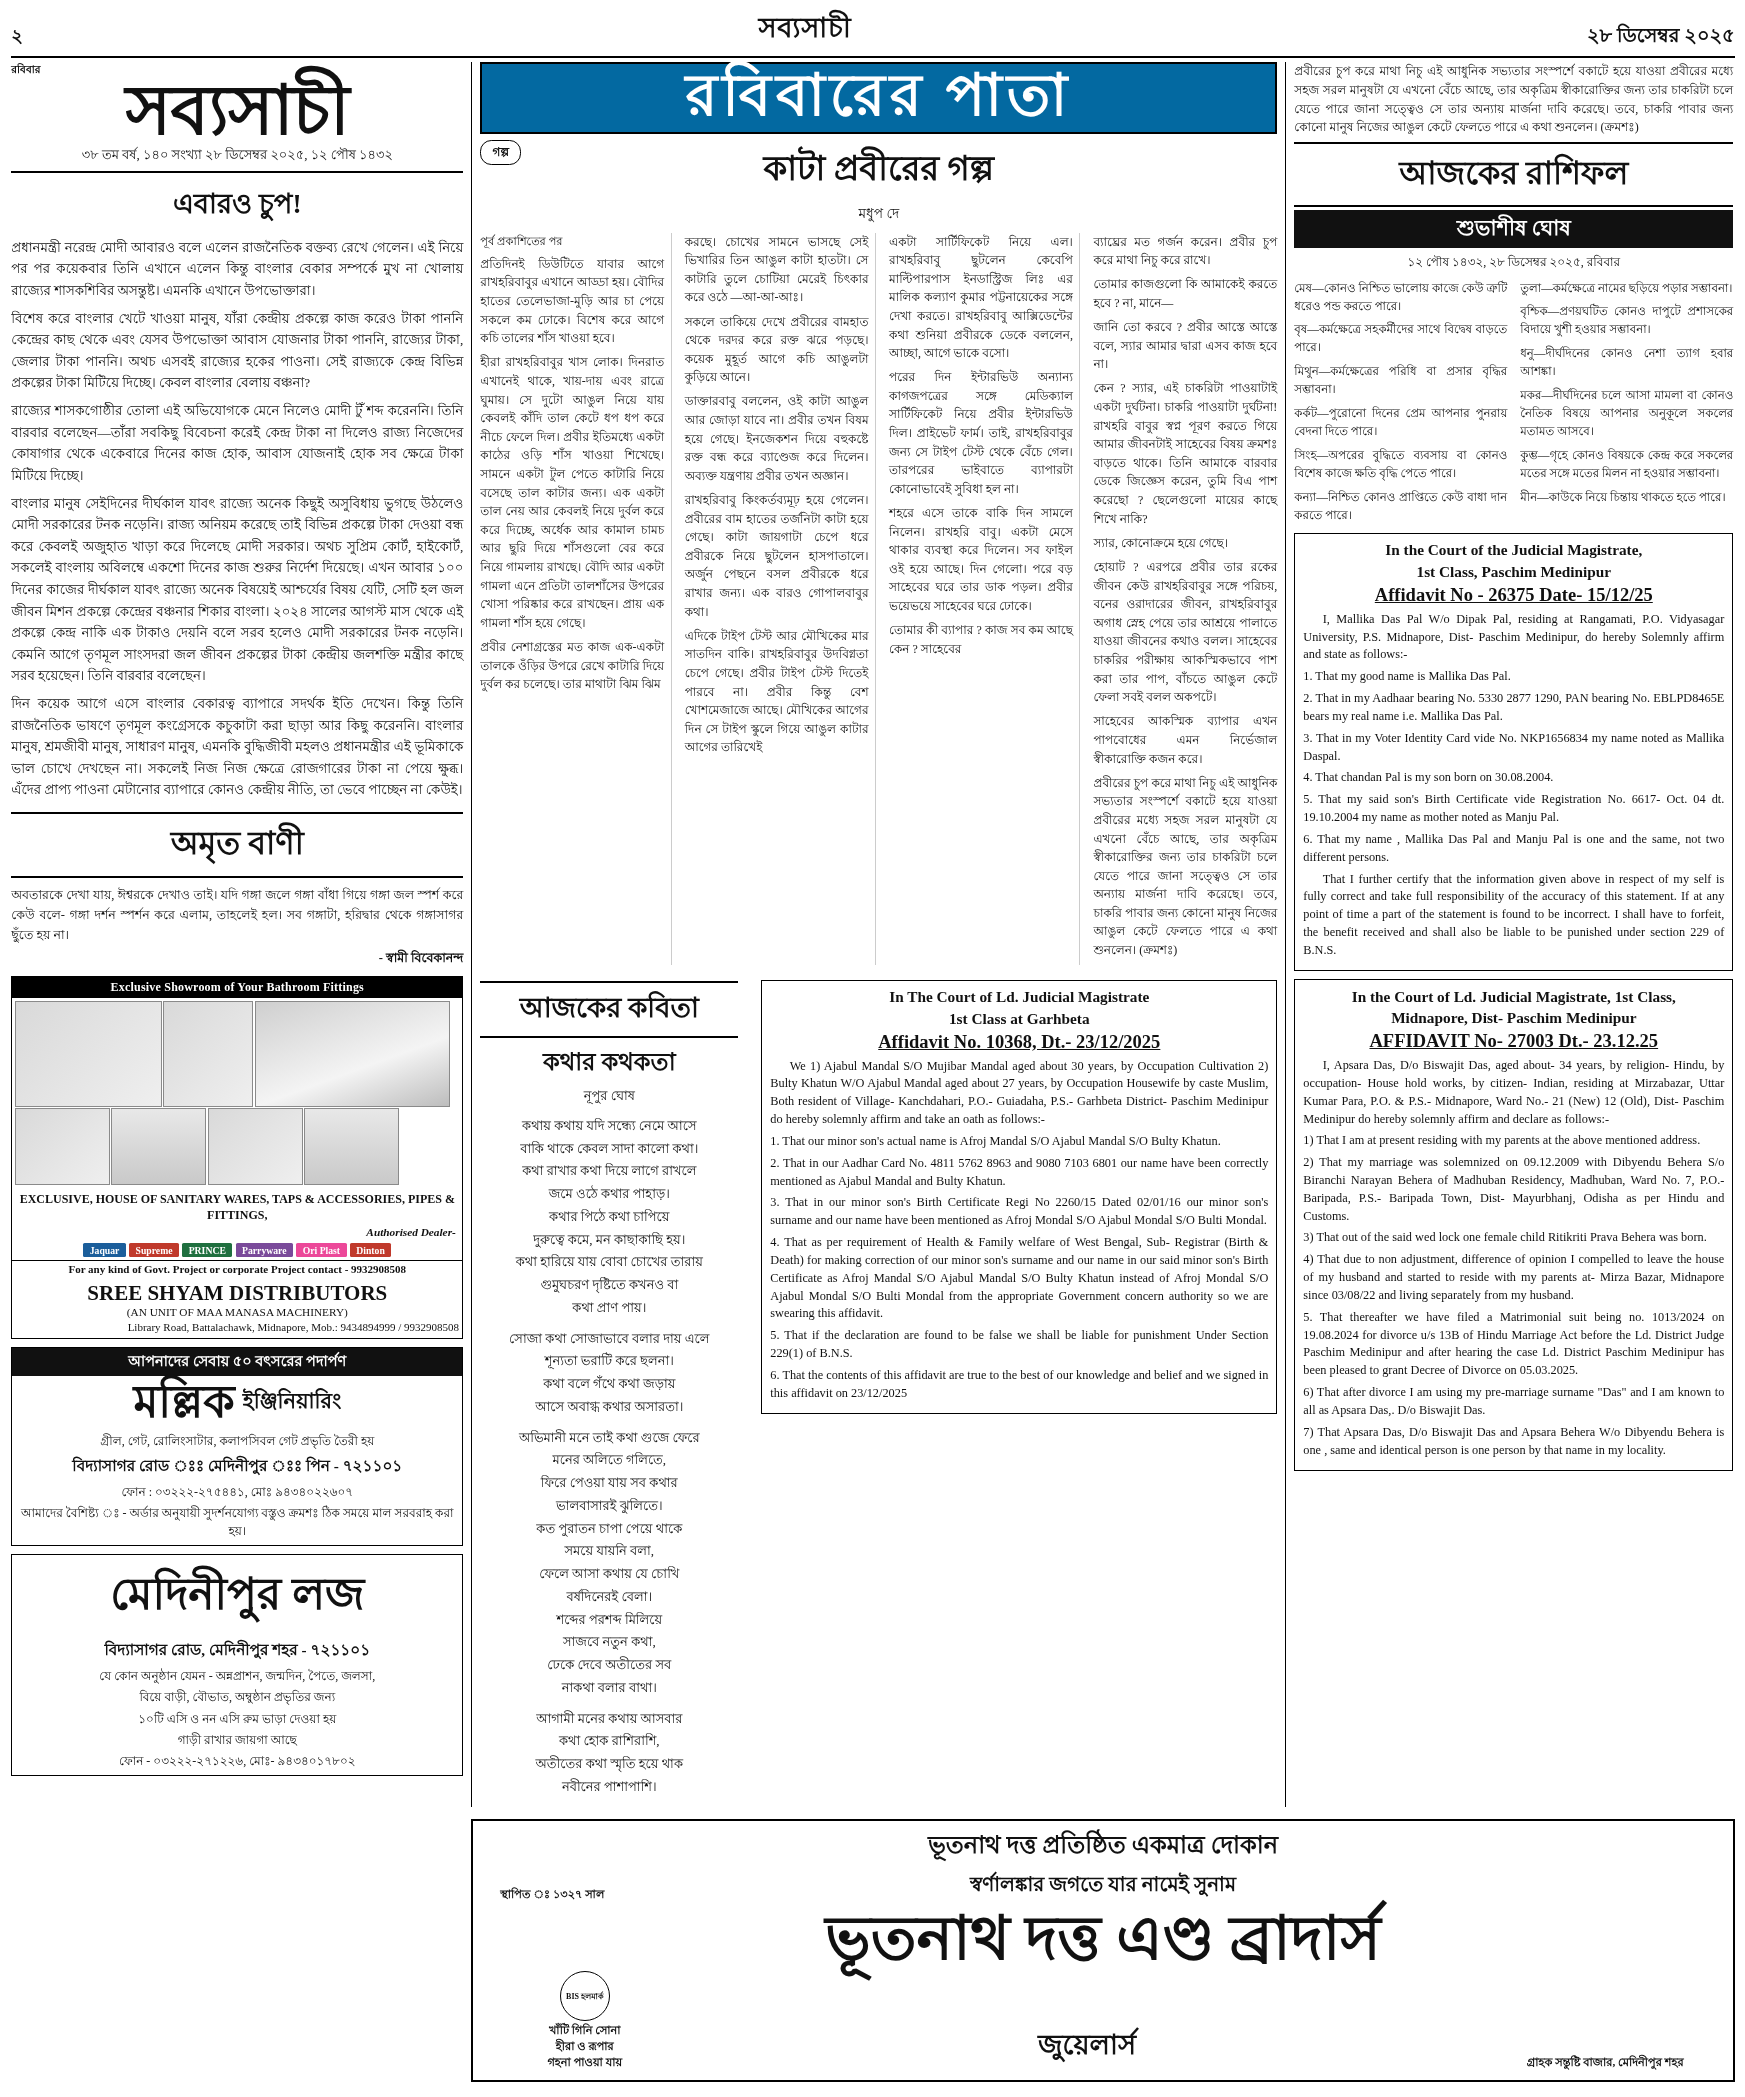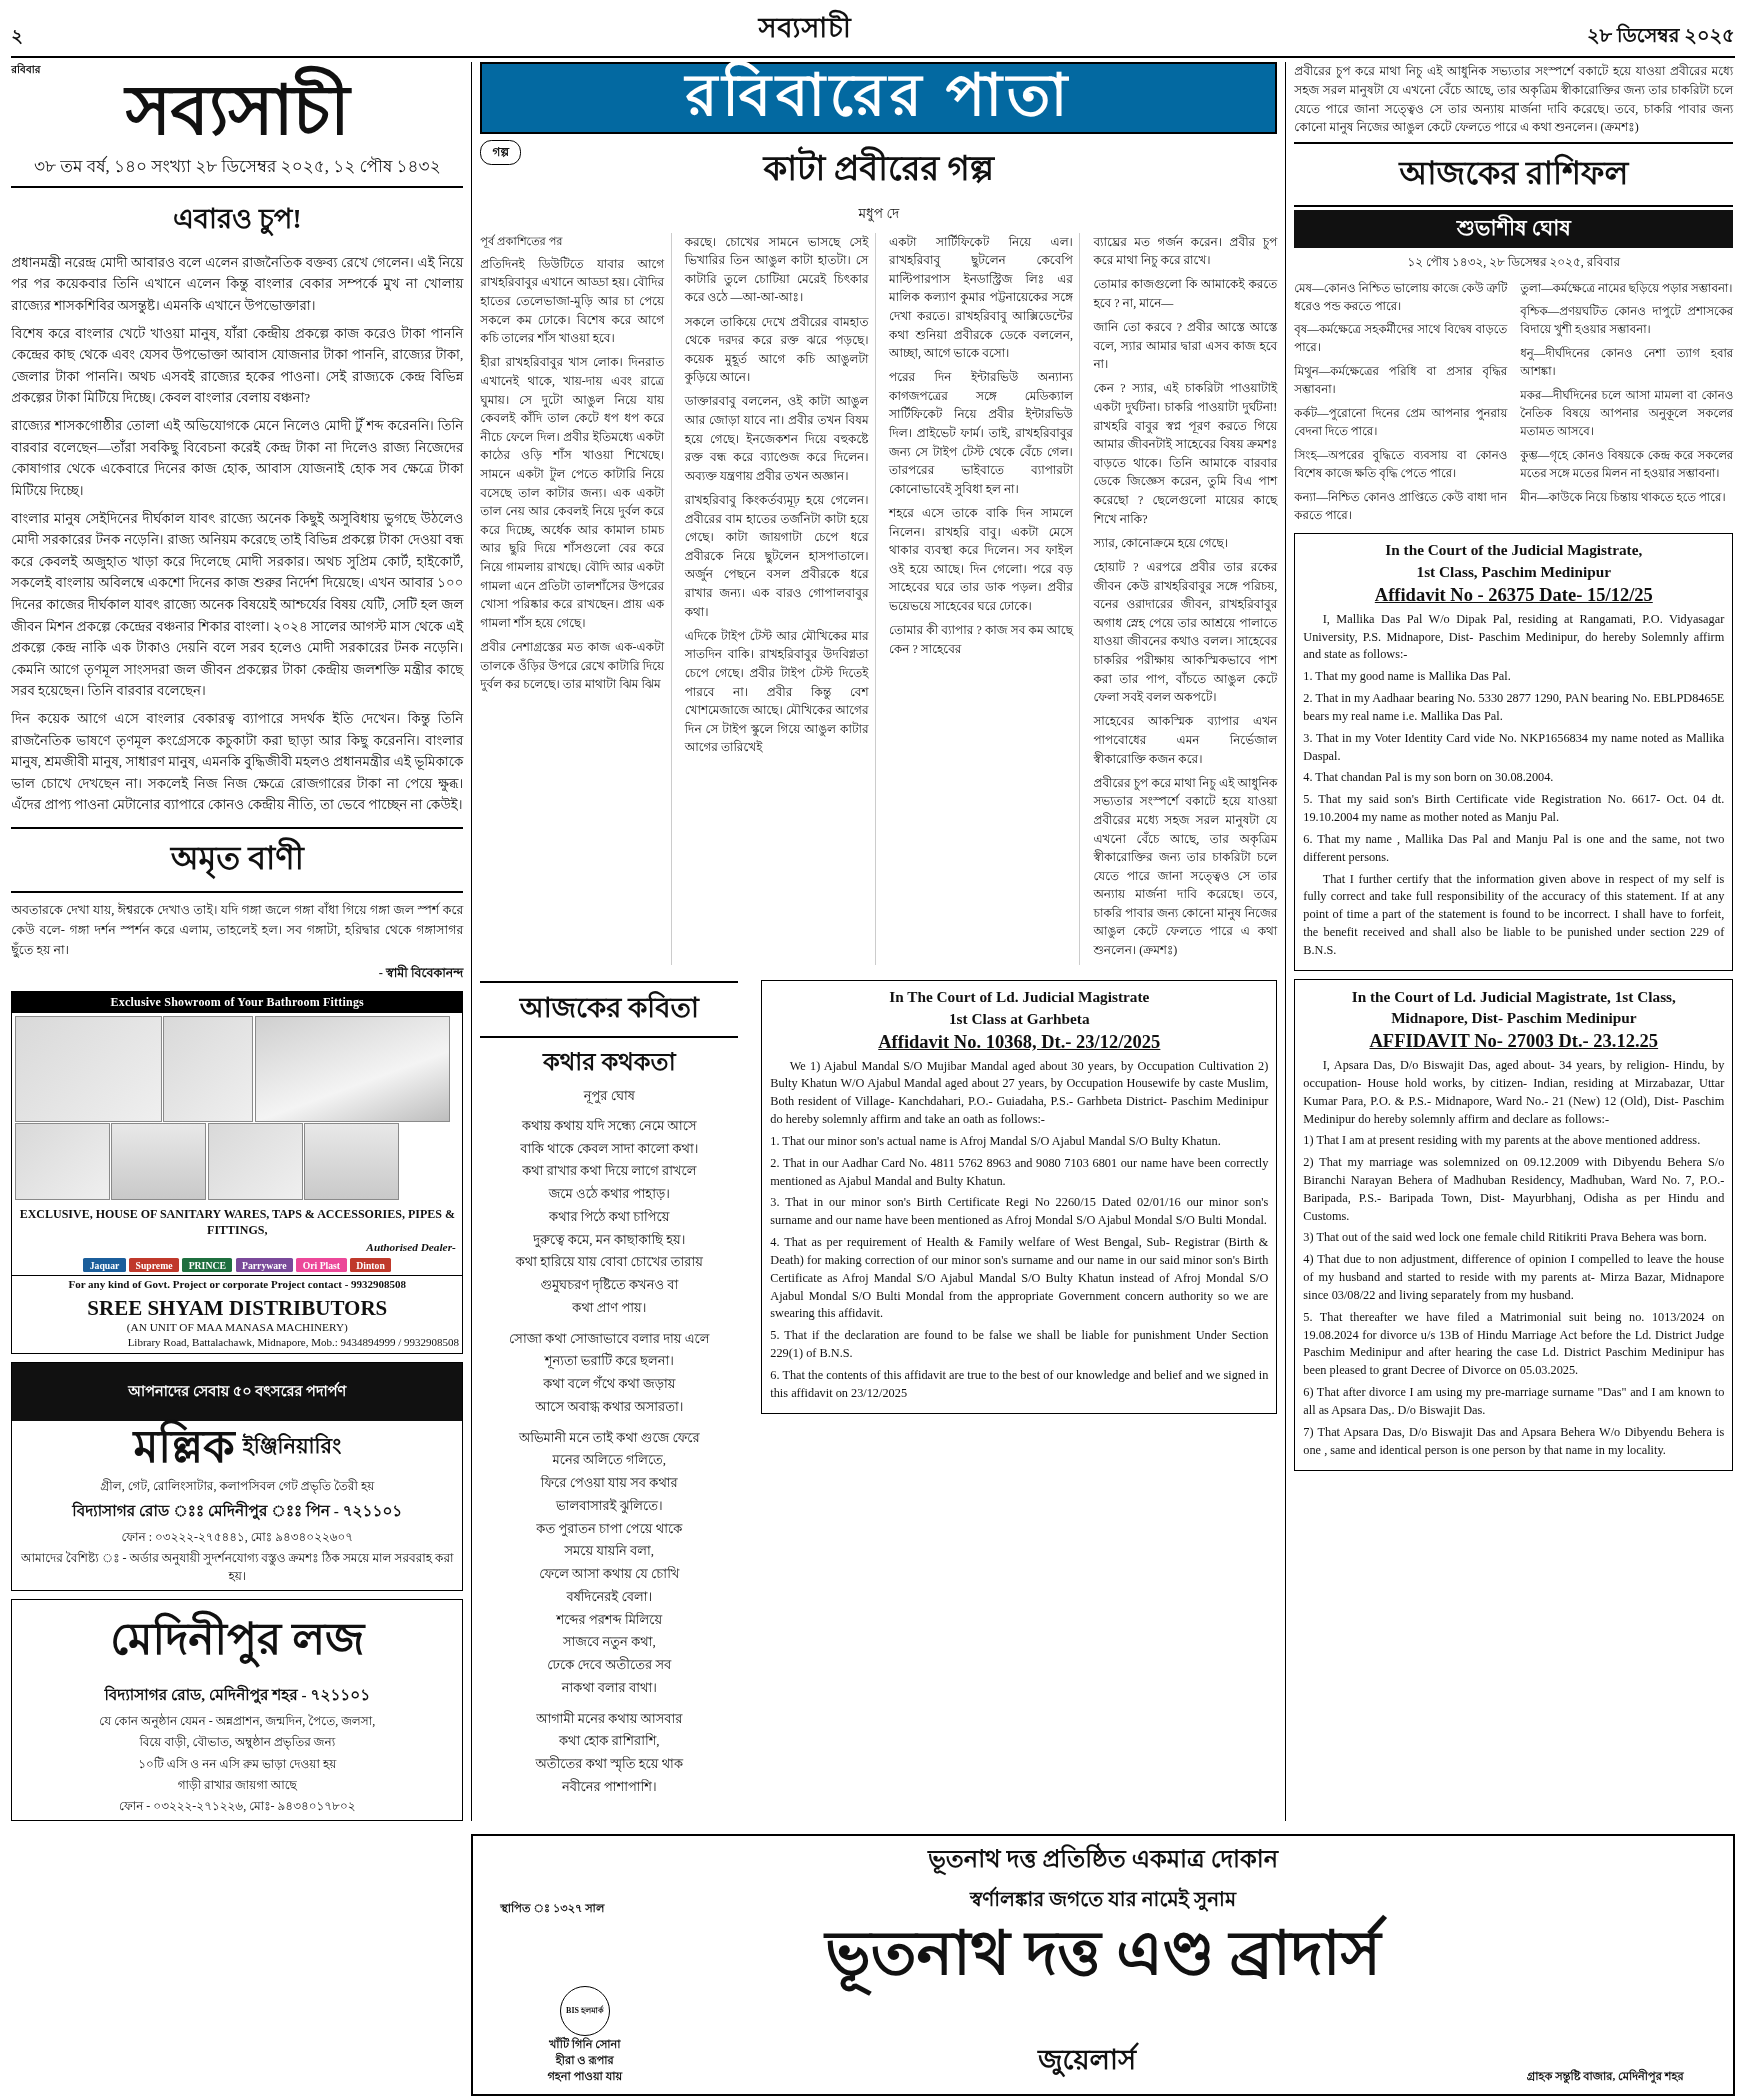--- a/index.html
+++ b/index.html
@@ -26,21 +26,21 @@
   .col-mid   { width:806px; }
   .col-right { width:448px; }
   .vline  { border-left:1.6px solid #000; }
 
   
   .nameplate { text-align:center; border-bottom:2.4px solid #000; padding-bottom:4.8px; }
   .nameplate .logo {
     font-size:69px; font-weight:bold; line-height:0.95; letter-spacing:-0.8px;
     font-family:"Liberation Serif", serif;
   }
-  .nameplate .tagline { font-size:17px; margin-top:8px; }
+  .nameplate .tagline { font-size:13px; }
 
   .headline-ab {
     text-align:center; font-size:27.4px; font-weight:bold; margin:9.7px 0 8px;
   }
   .body-txt {
     font-size:13.3px; line-height:1.62; text-align:justify;
     hyphens:auto;
   }
   .body-txt p { margin:0 0 6.5px; text-indent:0; }
 
@@ -74,21 +74,21 @@
     padding:1.6px 6.5px; border-radius:1.6px;
   }
   .brand.b1{background:#1b5e9b} .brand.b2{background:#c0392b} .brand.b3{background:#1f6f3f}
   .brand.b4{background:#7a4a9a} .brand.b5{background:#ec4899}
   .ad-contact { font-size:11px; font-weight:bold; text-align:center; padding:2.4px 3.2px; border-top:0.8px solid #000; }
   .ad-firm { text-align:center; font-size:21px; font-weight:bold; padding:3.2px 1.6px 0; }
   .ad-firm-sub { text-align:center; font-size:11.3px; padding:0 3.2px 3.2px; }
   .ad-addr { text-align:right; font-size:11px; padding:0 3.2px 4.8px; }
 
   
-  .mallik-top { text-align:center; font-size:14.5px; font-weight:bold; background:#111; color:#fff; padding:17px; }
+  .mallik-top { text-align:center; font-size:14.5px; font-weight:bold; background:#111; color:#fff; padding:2px; }
   .mallik-name { display:flex; align-items:center; justify-content:center; gap:8px; padding:4.8px 1.6px; }
   .mallik-name .big { font-size:45px; font-weight:bold; line-height:1; }
   .mallik-name .small { font-size:21px; font-weight:bold; }
   .center-sm { text-align:center; font-size:12px; line-height:1.5; padding:1.6px 4.8px; }
   .center-bold { text-align:center; font-size:15.3px; font-weight:bold; padding:2.4px; }
 
   
   .lodge-name { text-align:center; font-size:44px; font-weight:bold; padding:6.5px 0 1.6px; }
 
   

